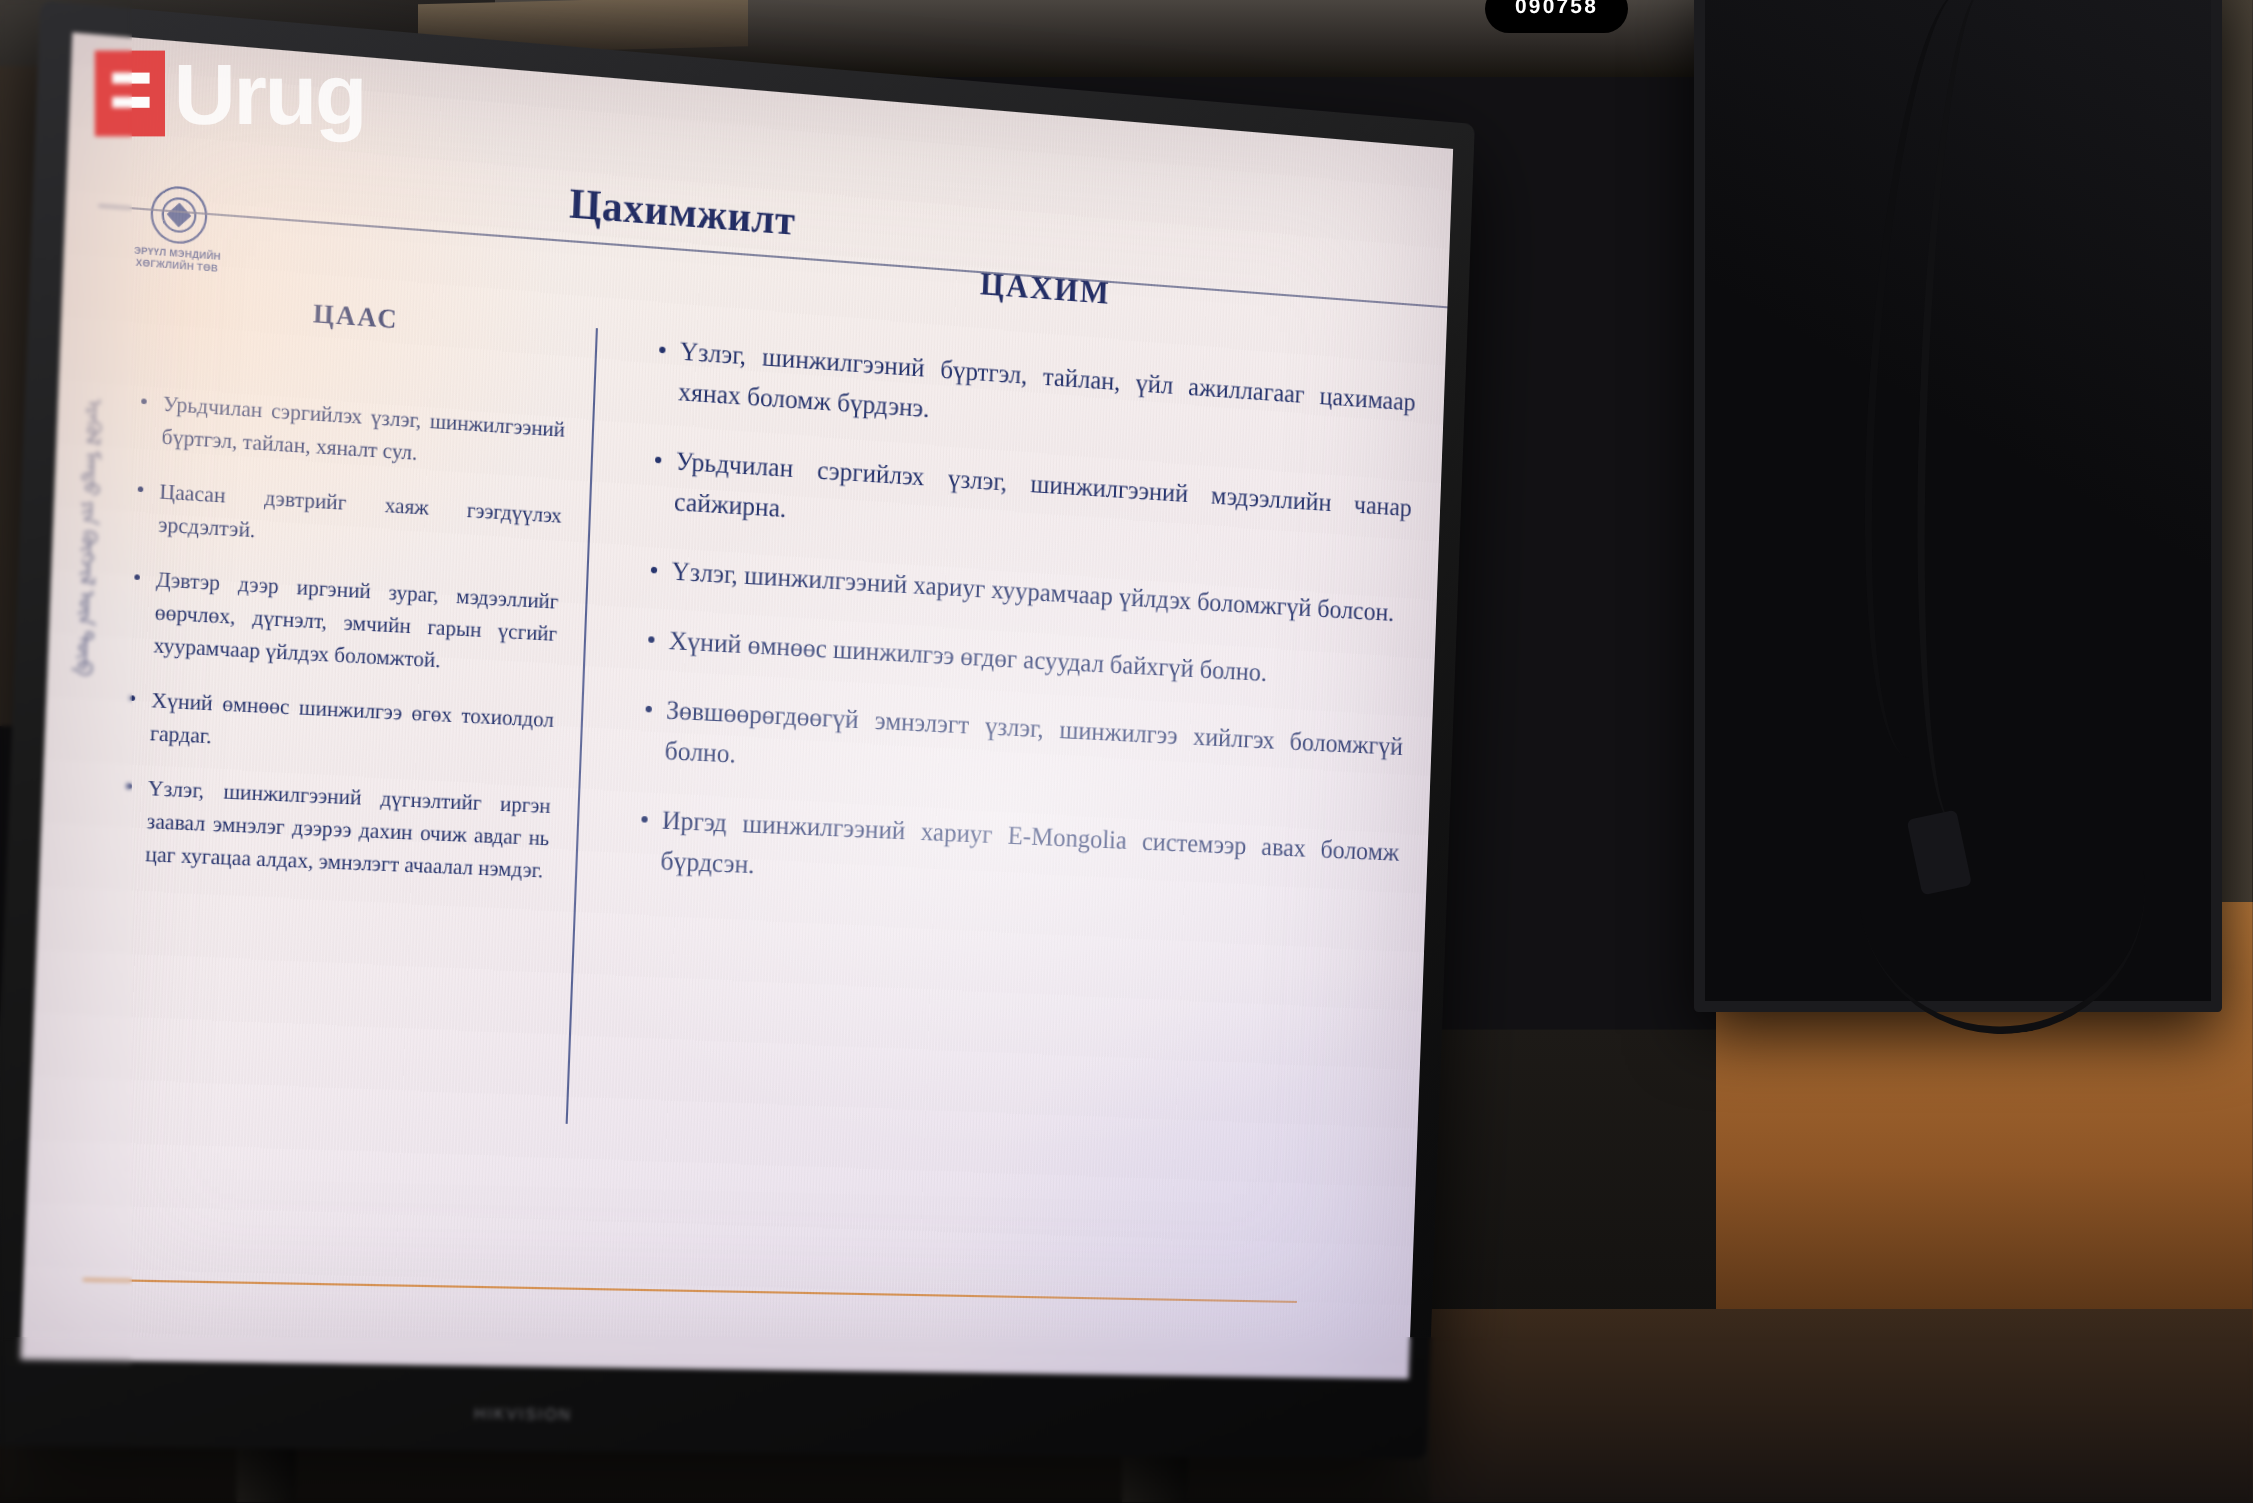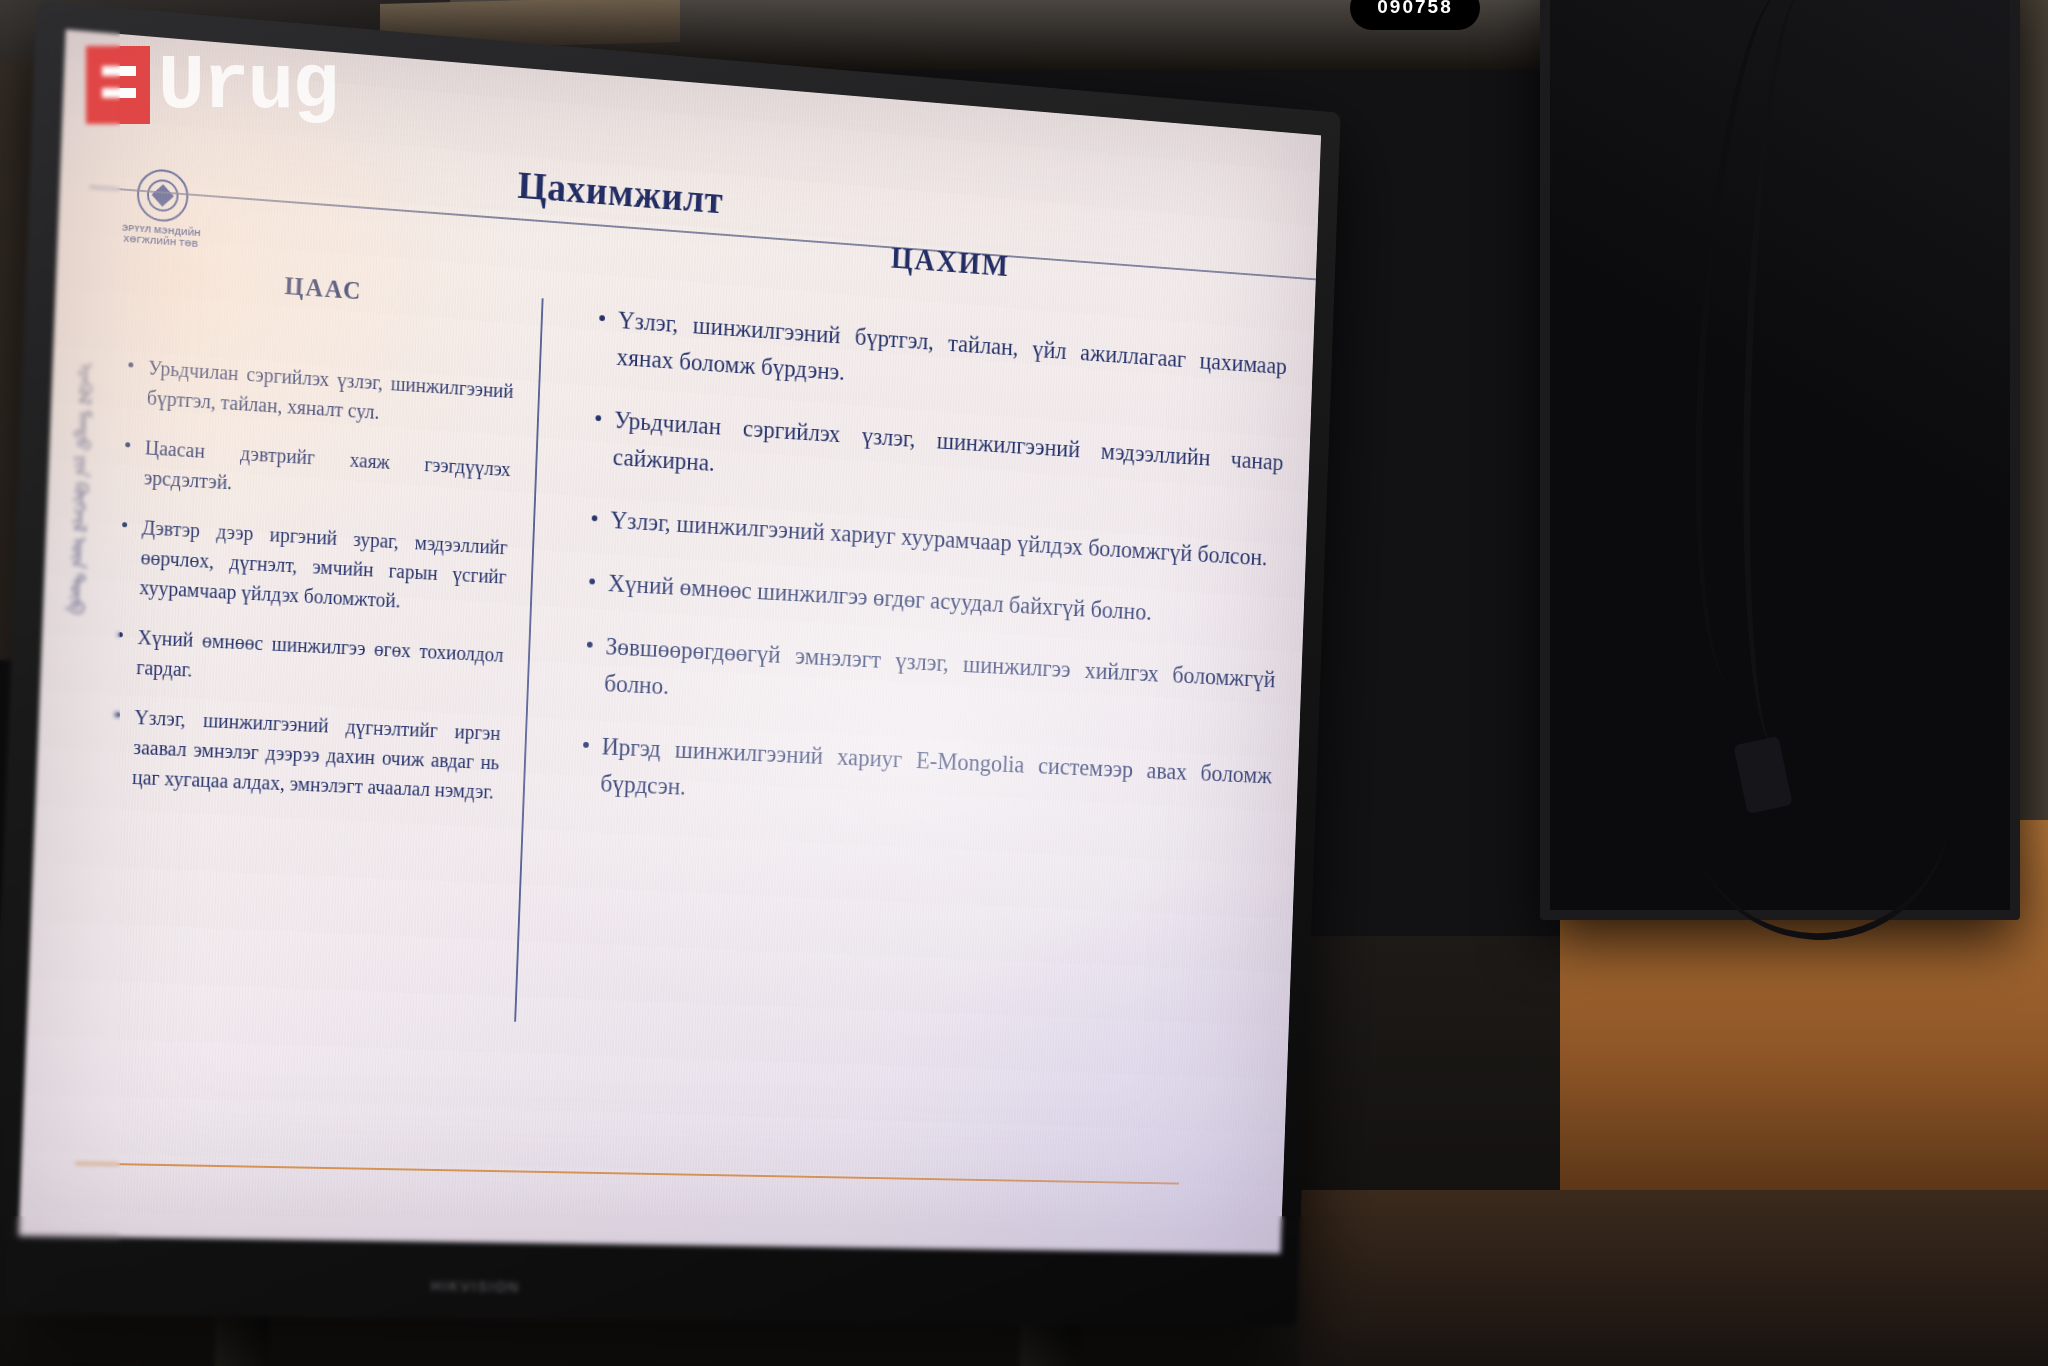--- a/index.html
+++ b/index.html
@@ -384,21 +384,21 @@
     left: 16px; top: 20px;
     width: 34px; height: 10px;
     background: #fff;
     box-shadow: 0 22px 0 #fff;
   }
   .wm-text {
     position: absolute;
     left: 0; top: 6px;
     width: 330px; height: 84px;
     color: rgba(255,255,255,0.88);
-    font-family: Liberation Mono, monospace;
+    font-family: Liberation Sans, sans-serif;
     font-size: 78px;
     font-weight: 700;
     letter-spacing: -2px;
     line-height: 84px;
   }
 
   
   .badge {
     position: absolute;
     left: 1350px;

